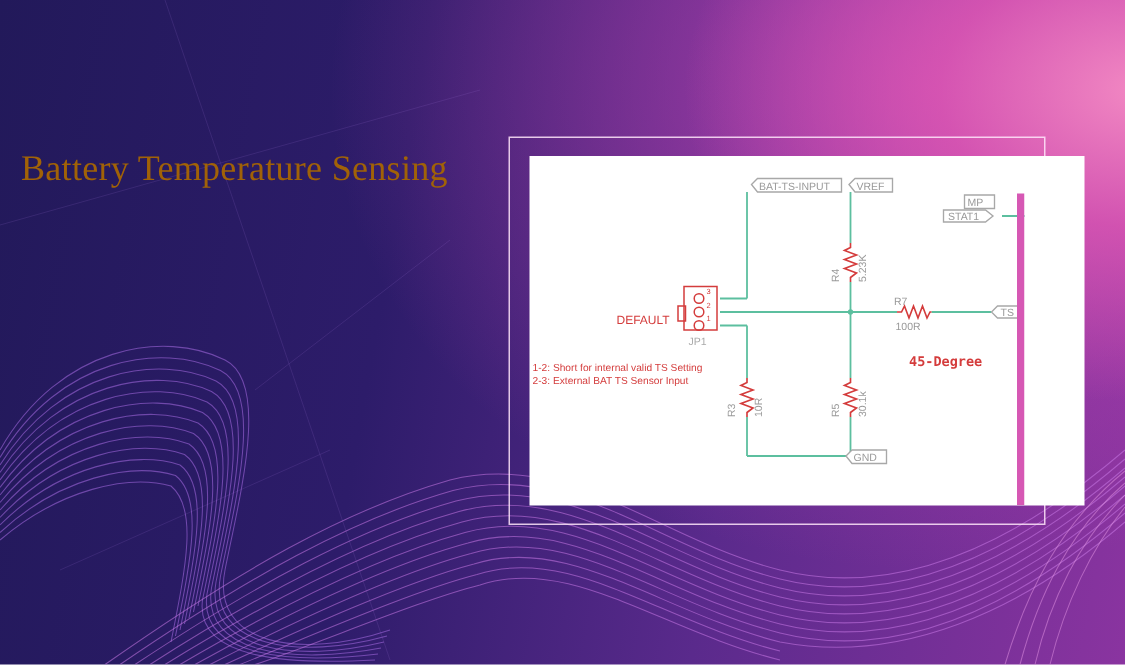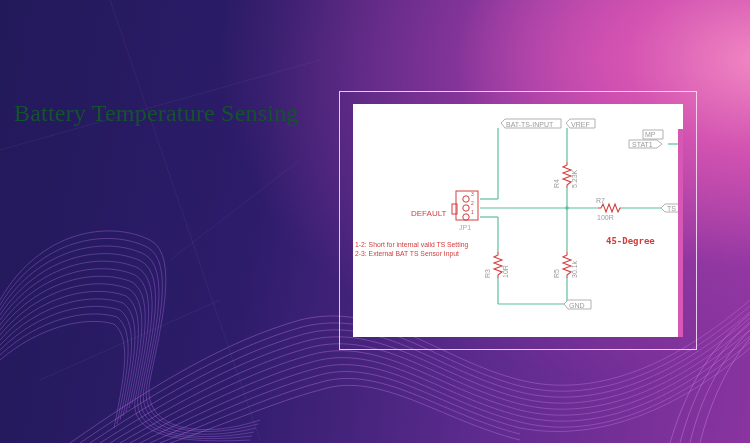--- a/index.html
+++ b/index.html
@@ -7,30 +7,30 @@
     width:750px; height:443px; overflow:hidden; position:relative;
     background:
       radial-gradient(ellipse 380px 260px at 760px 60px, rgba(246,140,196,0.95) 0%, rgba(226,90,180,0.75) 35%, rgba(170,60,170,0.0) 80%),
       radial-gradient(ellipse 500px 400px at 620px 60px, rgba(200,70,180,0.75) 0%, rgba(140,50,160,0.0) 80%),
       linear-gradient(100deg, #22195a 0%, #2d1c6a 35%, #5a2a8c 65%, #8a34a0 100%);
     font-family: "Liberation Sans", sans-serif;
   }
   .bg-waves { position:absolute; left:0; top:0; width:750px; height:443px; }
   .title {
     position:absolute; left:14px; top:100px;
-    color:#14532d; font-family:"Liberation Serif", "DejaVu Serif", serif;
+    color:#a16207; font-family:"Liberation Serif", "DejaVu Serif", serif;
     font-size:24px; letter-spacing:0.2px;
   }
   .frame {
     position:absolute; left:339px; top:91px; width:358px; height:259px;
     border:1.5px solid rgba(255,230,250,0.85);
     box-sizing:border-box;
   }
   .schematic {
-    position:absolute; left:353px; top:104px; width:330px; height:233px;
+    position:absolute; left:353px; top:104px; width:370px; height:233px;
     background:#ffffff; overflow:hidden;
   }
   .schematic svg { position:absolute; left:0; top:0; }
   .stxt { font-family:"Liberation Sans", sans-serif; }
 </style>
 </head>
 <body>
 
 <svg class="bg-waves" viewBox="0 0 750 443">
   <g fill="none" stroke-width="0.7">

